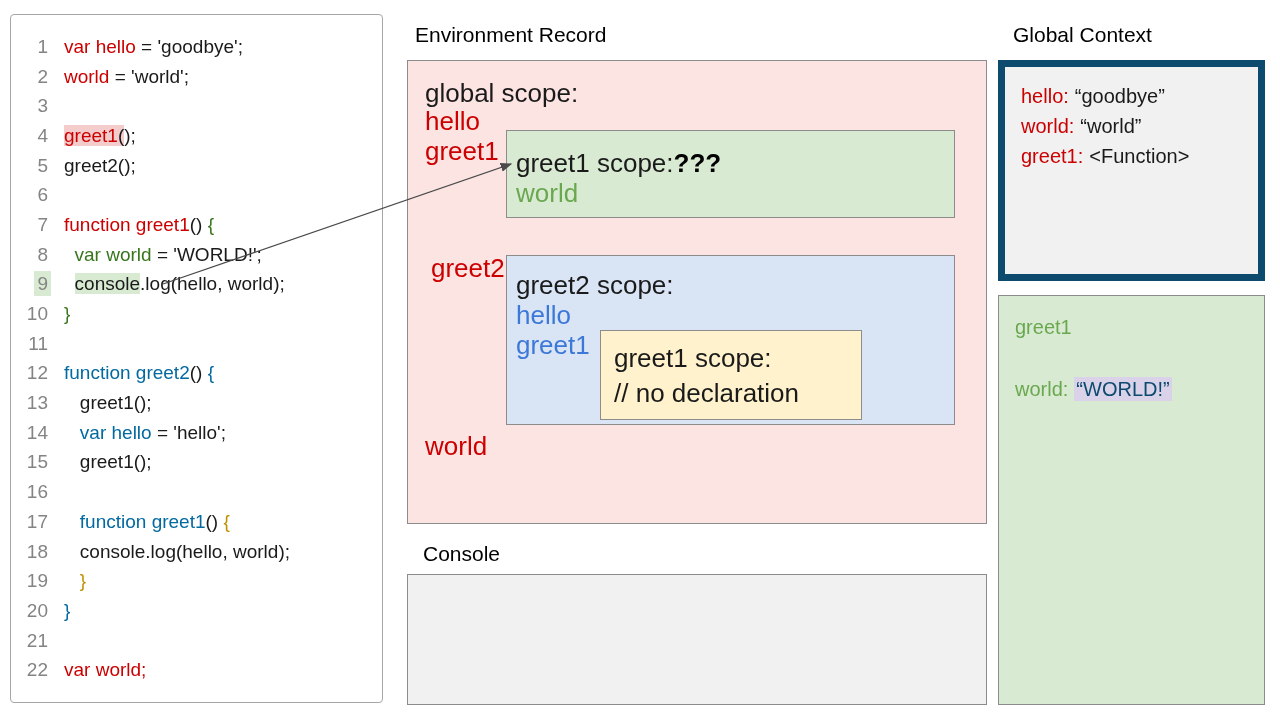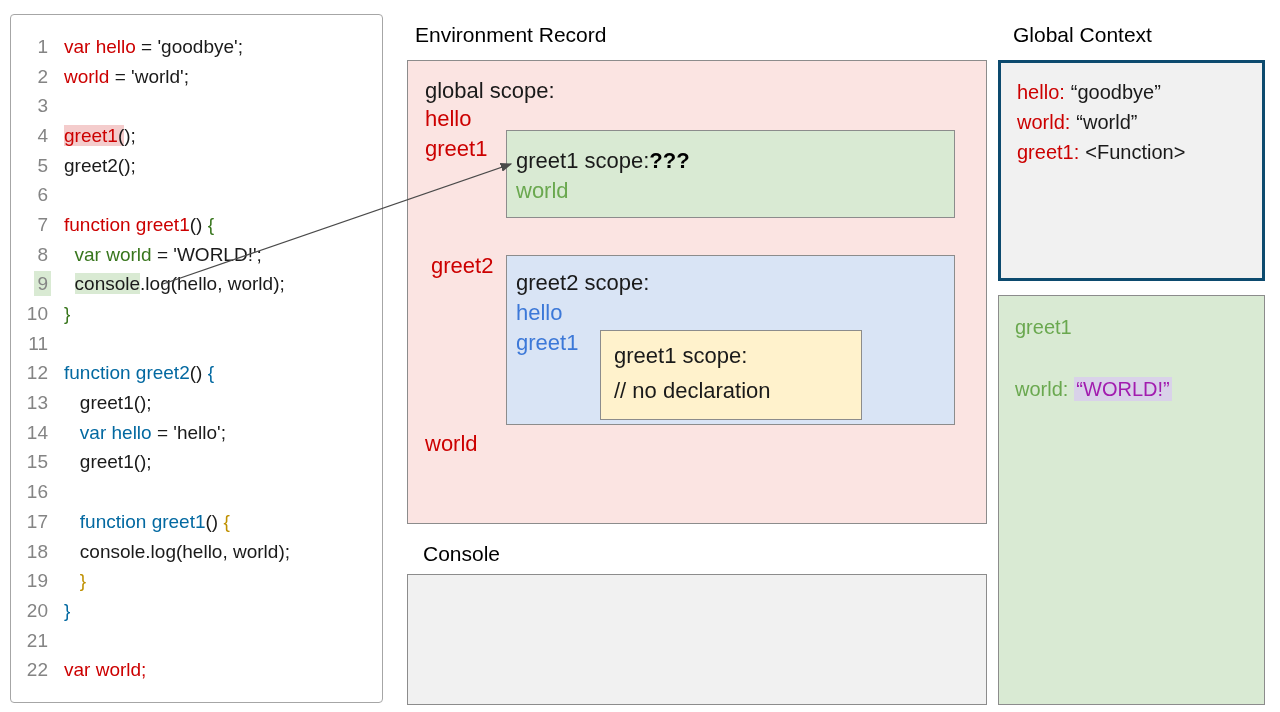--- a/index.html
+++ b/index.html
@@ -30,21 +30,21 @@
   .h-green{background:#d9ead3;}
 
   
   .section-title{font-size:21px;font-weight:400;color:#000;}
   #er-title{left:415px;top:23px;}
   #console-title{left:423px;top:542px;}
   #gc-title{left:1013px;top:23px;}
 
   
   #global-scope-box{left:407px;top:60px;width:580px;height:464px;background:#fbe4e2;border:1px solid #8c8c8c;}
-  .box-label{position:absolute;font-size:22px;}
+  .box-label{position:absolute;font-size:26px;}
   .t-red{color:#cc0000;}
   .t-green{color:#6aa84f;}
   .t-blue{color:#3c78d8;}
   .t-black{color:#1a1a1a;}
   #gs-label{left:425px;top:78px;}
   #gs-hello{left:425px;top:106px;}
   #gs-greet1{left:425px;top:136px;}
   #gs-greet2{left:431px;top:253px;}
   #gs-world{left:425px;top:431px;}
 
@@ -59,30 +59,30 @@
   #g2-greet1{left:516px;top:330px;}
 
   #inner-greet1-box{left:600px;top:330px;width:262px;height:90px;background:#fff2cc;border:1px solid #8c8c8c;}
   #ig-label{left:614px;top:343px;}
   #ig-comment{left:614px;top:378px;}
 
   
   #console-box{left:407px;top:574px;width:580px;height:131px;background:#f1f1f1;border:1px solid #8c8c8c;}
 
   
-  #gc-box{left:998px;top:60px;width:267px;height:221px;background:#f1f1f1;border:3px solid #0c4a6e;
+  #gc-box{left:998px;top:60px;width:267px;height:221px;background:#f1f1f1;border:7px solid #0c4a6e;
           padding:14px 16px;font-size:20px;line-height:30px;}
   .ctx-row .val{margin-left:6px;color:#1a1a1a;}
 
   
   #ec-box{left:998px;top:295px;width:267px;height:410px;background:#d9ead3;border:1px solid #8c8c8c;
           padding:16px;font-size:20px;line-height:30px;}
   #ec-title{font-weight:700;color:#000;}
   #ec-entry{margin-top:32px;}
-  #ec-entry .val{margin-left:6px;color:#a21caf;background:#d9d2e9;padding:1px 2px;}
+  #ec-entry .val{margin-left:6px;color:#0c4a6e;background:#d9d2e9;padding:1px 2px;}
 
   
   #arrow-overlay{position:absolute;left:0;top:0;pointer-events:none;z-index:10;}
 </style>
 </head>
 <body>
 
 <div class="abs" id="code-panel">
   <div id="code-lines">
       <div class="code-line">

